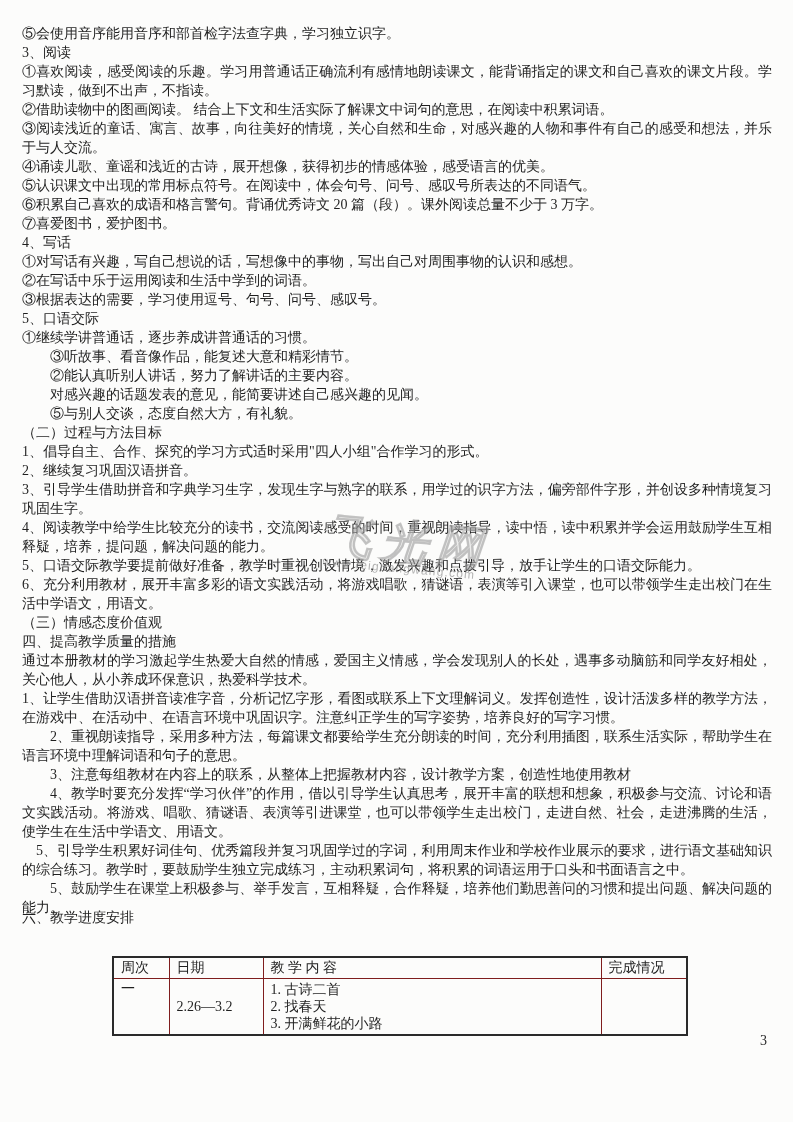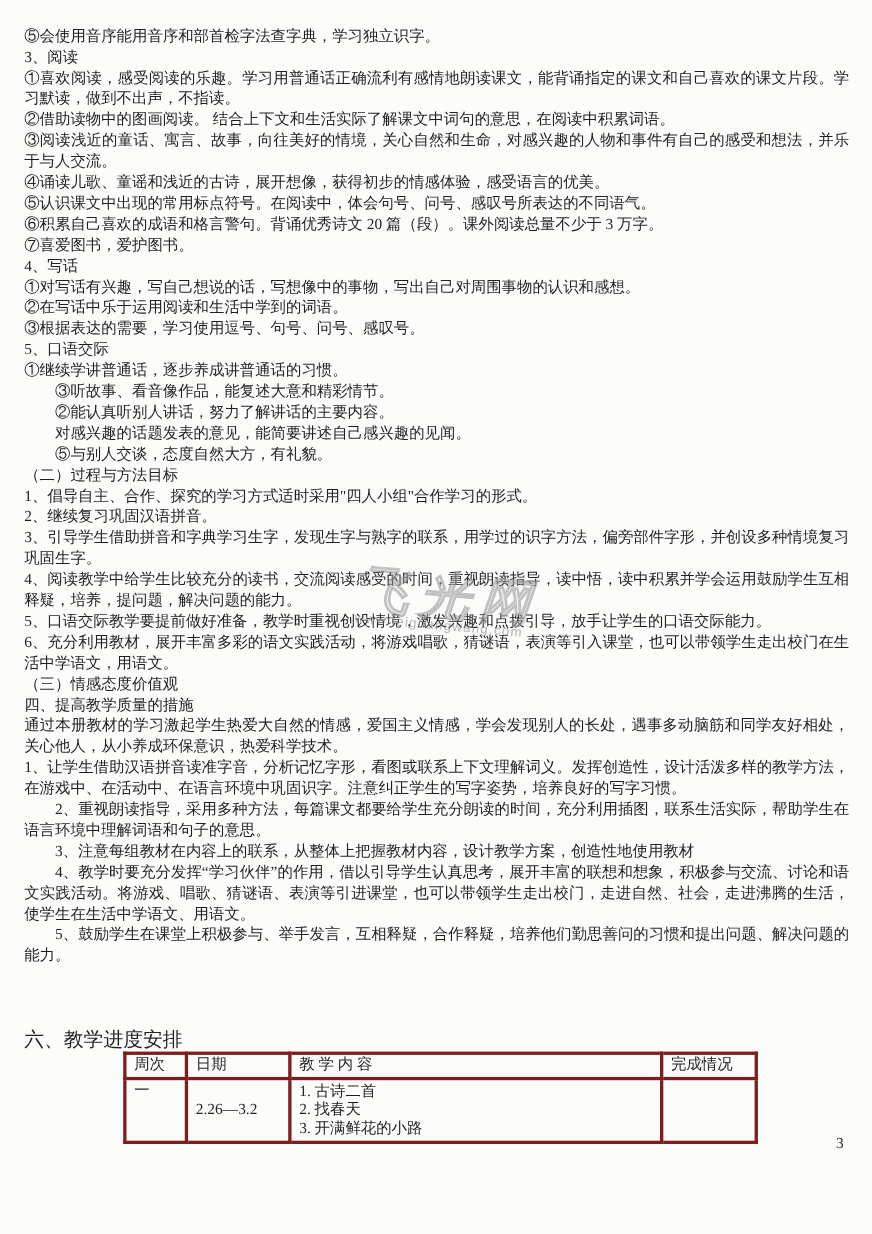--- a/index.html
+++ b/index.html
@@ -28,32 +28,32 @@
     -webkit-text-stroke:1px rgba(145,145,145,0.48);
     white-space:nowrap;line-height:1;
   }
   .wm-url{
     font-family:"Liberation Sans","DejaVu Sans",sans-serif;
     font-size:12px;letter-spacing:1.2px;margin-top:-4px;margin-left:-2px;
     color:rgba(130,130,130,0.60);white-space:nowrap;
   }
 
   .schedule-heading{
-    position:absolute;left:22px;top:936px;z-index:1;
-    font-size:18px;line-height:19px;
+    position:absolute;left:22px;top:908px;z-index:1;
+    font-size:14px;line-height:19px;
   }
   .schedule-table{
     position:absolute;left:112px;top:956px;z-index:1;
   }
   table{
     border-collapse:collapse;table-layout:fixed;width:574px;
     font-size:14px;border:2px solid #2a2a2a;
   }
   th,td{
-    border:3px solid #7f1d1d;padding:1px 7px;
+    border:1px solid #7f1d1d;padding:1px 7px;
     font-weight:normal;text-align:left;vertical-align:top;
   }
   th{height:18px;line-height:18px;white-space:nowrap;}
   col.c0{width:56px;} col.c1{width:94px;} col.c2{width:338px;} col.c3{width:86px;}
   td.week-cell{line-height:18px;}
   td.date-cell{vertical-align:middle;line-height:18px;}
   td.content-cell{padding-top:2px;padding-bottom:2px;}
   .content-line{line-height:17px;}
   .page-number{
     position:absolute;right:26px;top:1033px;z-index:1;
@@ -97,20 +97,21 @@
       <p class="para ind-0">4、阅读教学中给学生比较充分的读书，交流阅读感受的时间，重视朗读指导，读中悟，读中积累并学会运用鼓励学生互相释疑，培养，提问题，解决问题的能力。</p>
       <p class="para ind-0">5、口语交际教学要提前做好准备，教学时重视创设情境，激发兴趣和点拨引导，放手让学生的口语交际能力。</p>
       <p class="para ind-0">6、充分利用教材，展开丰富多彩的语文实践活动，将游戏唱歌，猜谜语，表演等引入课堂，也可以带领学生走出校门在生活中学语文，用语文。</p>
       <p class="para ind-0">（三）情感态度价值观</p>
       <p class="para ind-0">四、提高教学质量的措施</p>
       <p class="para ind-0">通过本册教材的学习激起学生热爱大自然的情感，爱国主义情感，学会发现别人的长处，遇事多动脑筋和同学友好相处，关心他人，从小养成环保意识，热爱科学技术。</p>
       <p class="para ind-0">1、让学生借助汉语拼音读准字音，分析记忆字形，看图或联系上下文理解词义。发挥创造性，设计活泼多样的教学方法，在游戏中、在活动中、在语言环境中巩固识字。注意纠正学生的写字姿势，培养良好的写字习惯。</p>
       <p class="para ind-2">2、重视朗读指导，采用多种方法，每篇课文都要给学生充分朗读的时间，充分利用插图，联系生活实际，帮助学生在语言环境中理解词语和句子的意思。</p>
       <p class="para ind-2">3、注意每组教材在内容上的联系，从整体上把握教材内容，设计教学方案，创造性地使用教材</p>
       <p class="para ind-2">4、教学时要充分发挥“学习伙伴”的作用，借以引导学生认真思考，展开丰富的联想和想象，积极参与交流、讨论和语文实践活动。将游戏、唱歌、猜谜语、表演等引进课堂，也可以带领学生走出校门，走进自然、社会，走进沸腾的生活，使学生在生活中学语文、用语文。</p>
+      <p class="para ind-1">5、引导学生积累好词佳句、优秀篇段并复习巩固学过的字词，利用周末作业和学校作业展示的要求，进行语文基础知识的综合练习。教学时，要鼓励学生独立完成练习，主动积累词句，将积累的词语运用于口头和书面语言之中。</p>
       <p class="para ind-2">5、鼓励学生在课堂上积极参与、举手发言，互相释疑，合作释疑，培养他们勤思善问的习惯和提出问题、解决问题的能力。</p>
     </div>
 
   <div class="schedule-heading">六、教学进度安排</div>
 
   <div class="schedule-table">
     <table>
       <colgroup>
         <col class="c0">
           <col class="c1">

